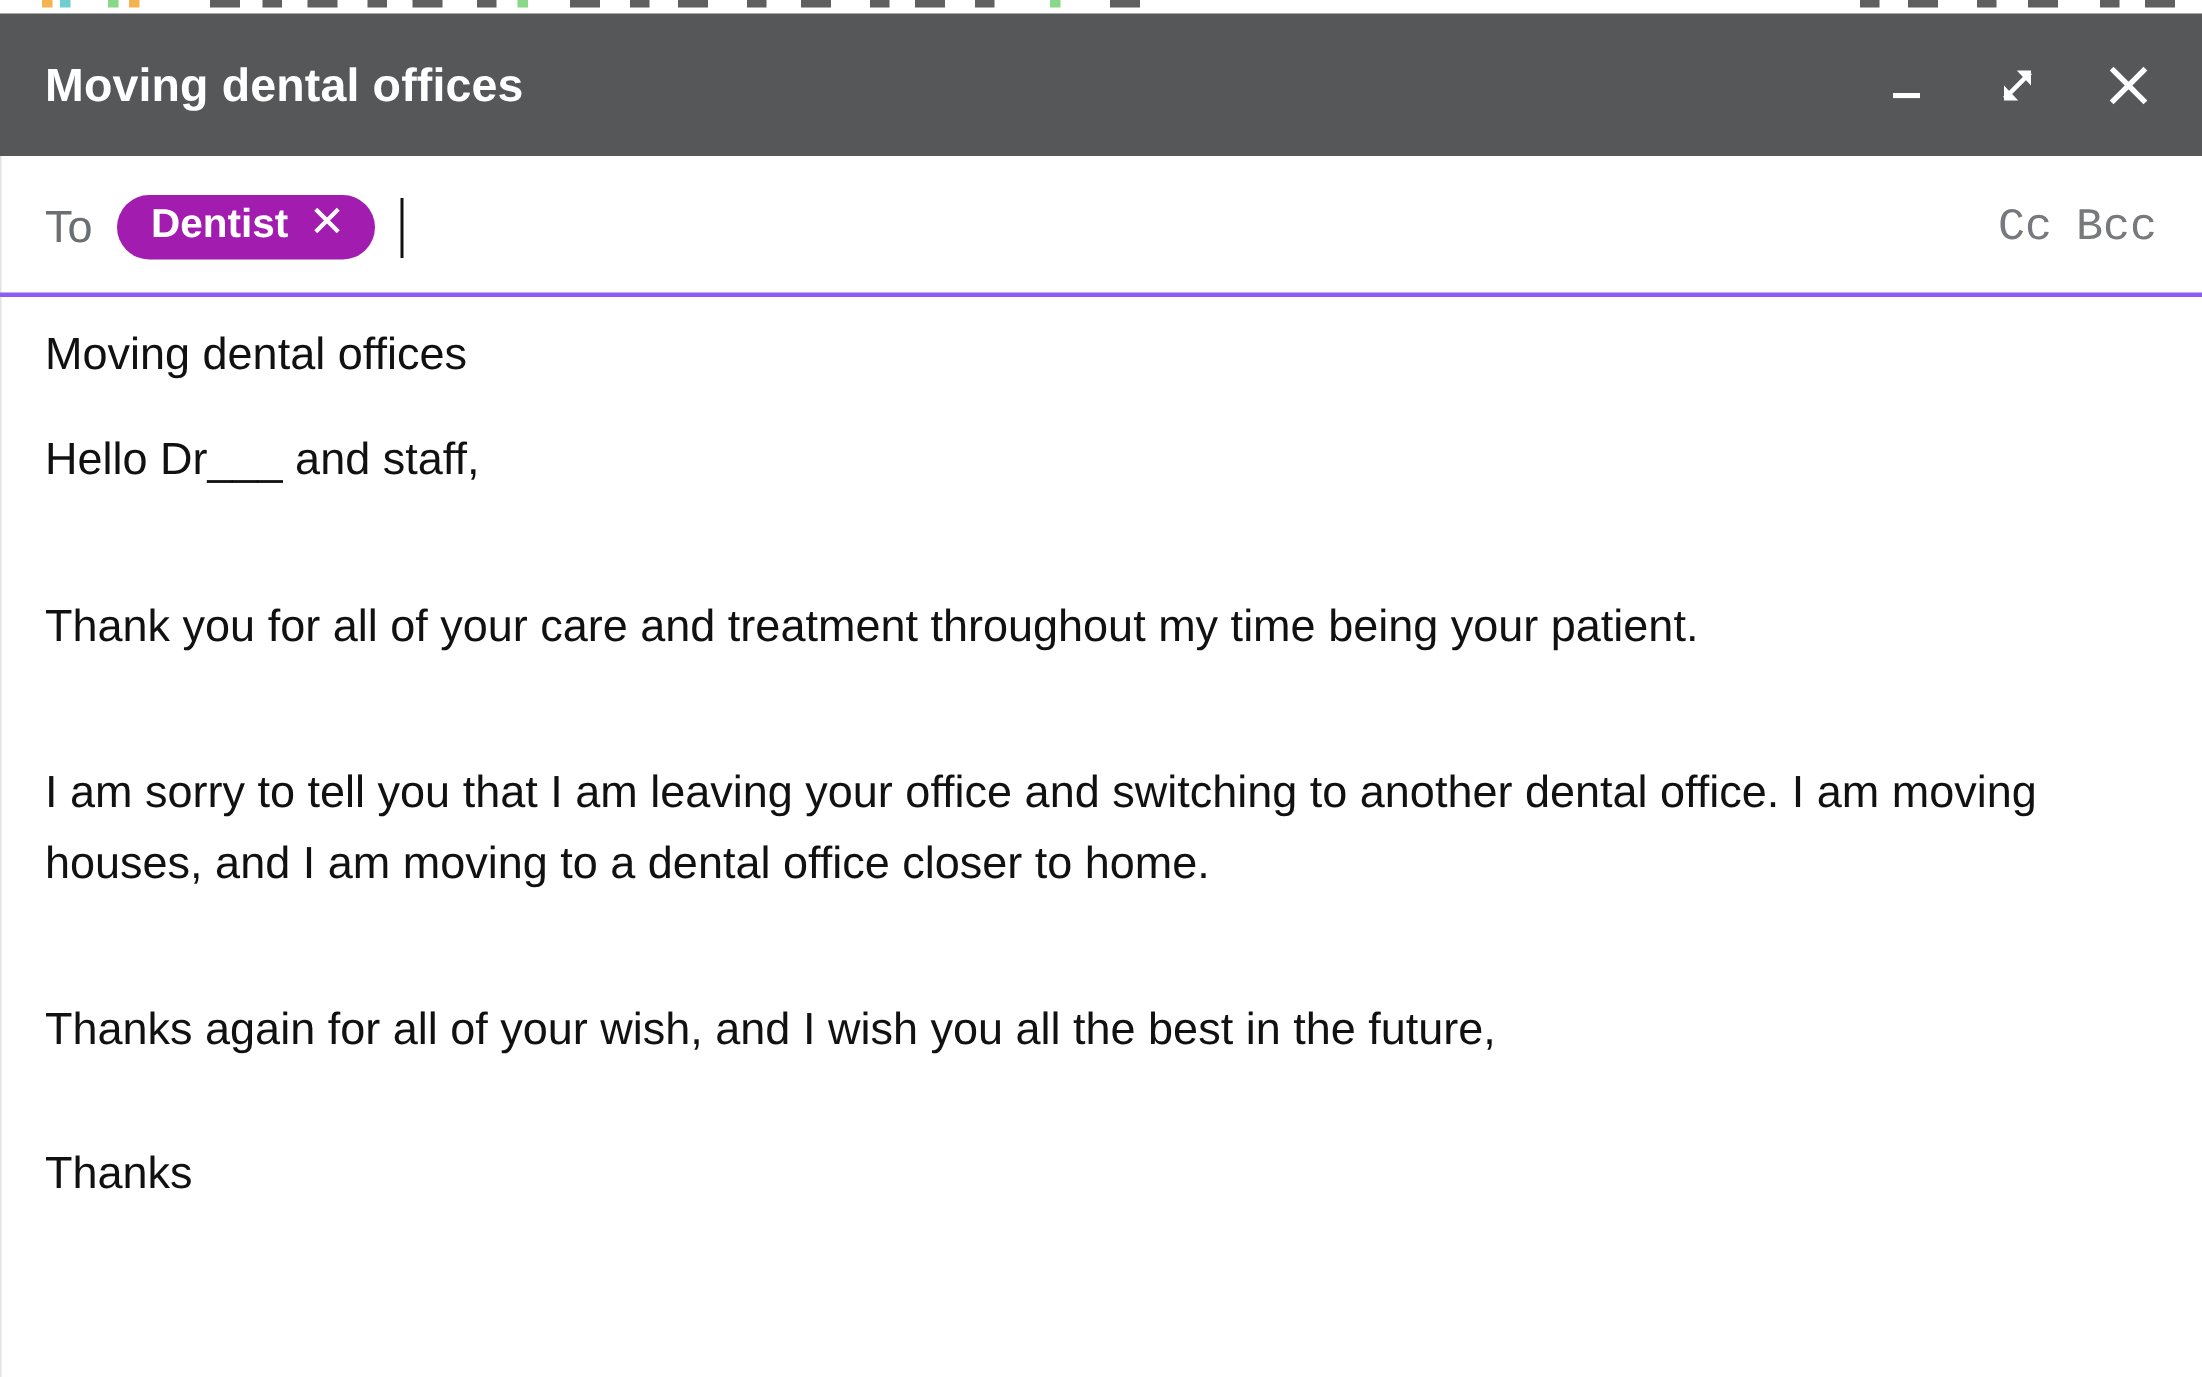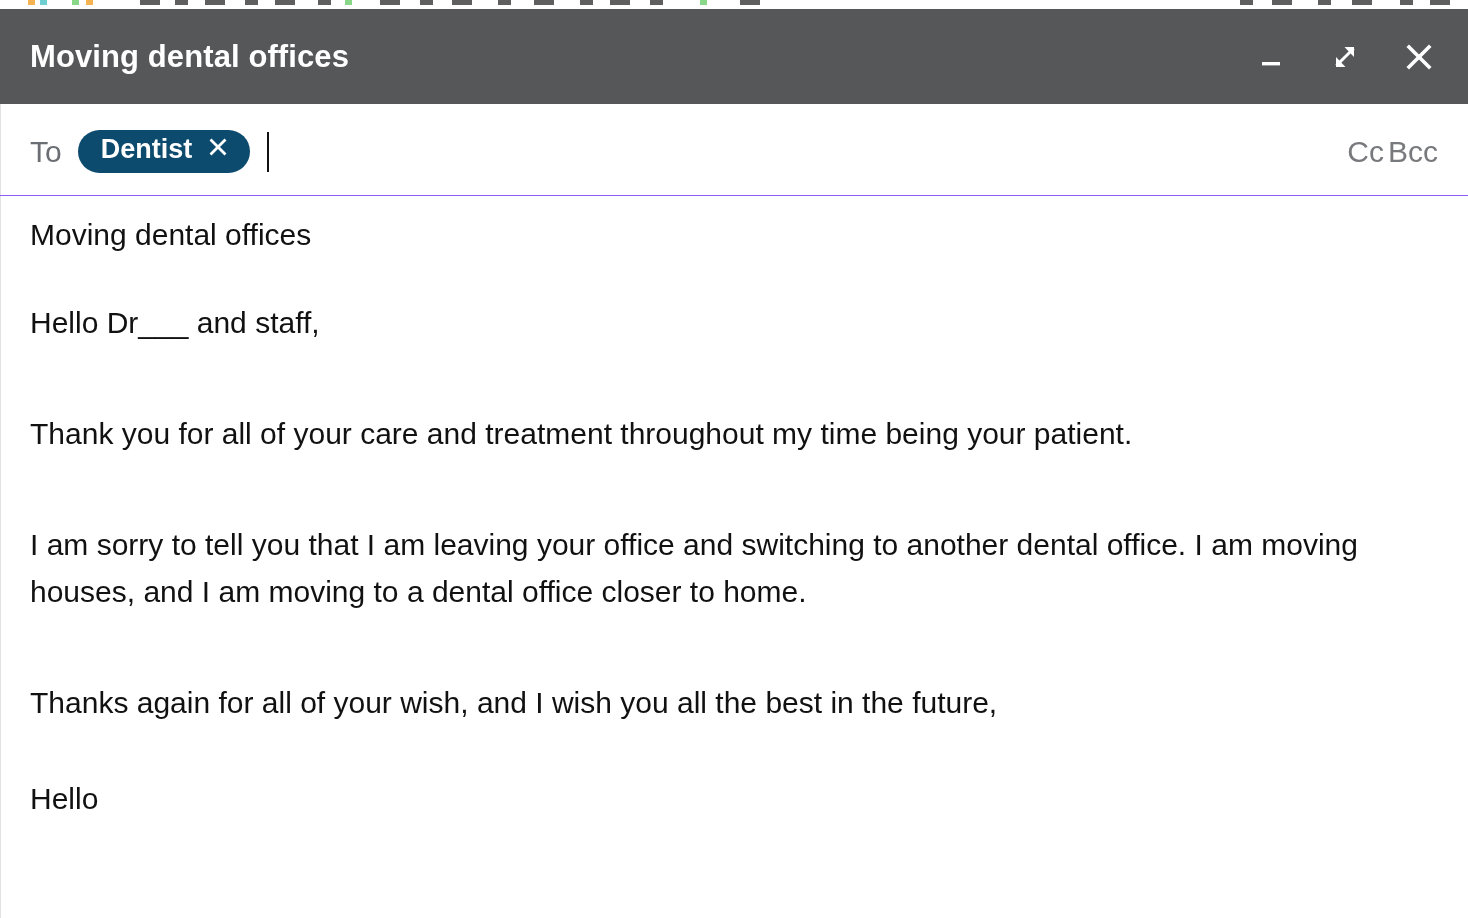--- a/index.html
+++ b/index.html
@@ -86,34 +86,34 @@
   }
   .win-btn svg { display: block; }
 
   
   .recipients {
     position: relative;
     display: flex;
     align-items: center;
     padding: 26px 30px 22px 30px;
     box-sizing: border-box;
-    border-bottom: 1px solid #8b5cf6;
+    border-bottom: 3px solid #8b5cf6;
   }
   .to-label {
     color: #6b6f73;
     font-size: 30px;
     line-height: 1;
     margin-right: 16px;
     white-space: nowrap;
   }
   .chip {
     display: inline-flex;
     align-items: center;
     gap: 14px;
-    background: #0c4a6e;
+    background: #a21caf;
     border-radius: 999px;
     padding: 6px 20px 11px 23px;
     height: 43px;
     box-sizing: border-box;
     cursor: pointer;
   }
   .chip-label {
     color: #ffffff;
     font-size: 27px;
     font-weight: bold;
@@ -132,21 +132,22 @@
     display: inline-block;
     width: 2px;
     height: 40px;
     background: #111111;
     margin-left: 17px;
   }
   .ccbcc {
     margin-left: auto;
     display: flex;
     align-items: center;
-    gap: 4px;
+    gap: 16px;
+    font-family: Liberation Mono, monospace;
   }
   .ccbcc span {
     color: #77797c;
     font-size: 30px;
     line-height: 1;
     cursor: pointer;
     white-space: nowrap;
   }
 
   
@@ -161,21 +162,21 @@
     padding-top: 24px;
     white-space: nowrap;
   }
   .body-para {
     font-size: 30px;
     color: #111111;
     line-height: 47px;
     margin-top: 64px;
     max-width: 1340px;
   }
-  .body-para.first { margin-top: 49px; }
+  .body-para.first { margin-top: 31px; }
   .sig { margin-top: 49px; }
 
   .left-edge {
     position: absolute;
     top: 95px;
     left: 0;
     width: 1px;
     height: 814px;
     background: #e2e2e2;
   }
@@ -286,17 +287,17 @@
     <div class="subject-line">Moving dental offices</div>
 
     <div class="body-para first">Hello Dr___ and staff,</div>
 
     <div class="body-para">Thank you for all of your care and treatment throughout my time being your patient.</div>
 
     <div class="body-para">I am sorry to tell you that I am leaving your office and switching to another dental office. I am moving houses, and I am moving to a dental office closer to home.</div>
 
     <div class="body-para">Thanks again for all of your wish, and I wish you all the best in the future,</div>
 
-    <div class="body-para sig">Hello</div>
+    <div class="body-para sig">Thanks</div>
 
   </div>
 
 </div>
 
 </body></html>

